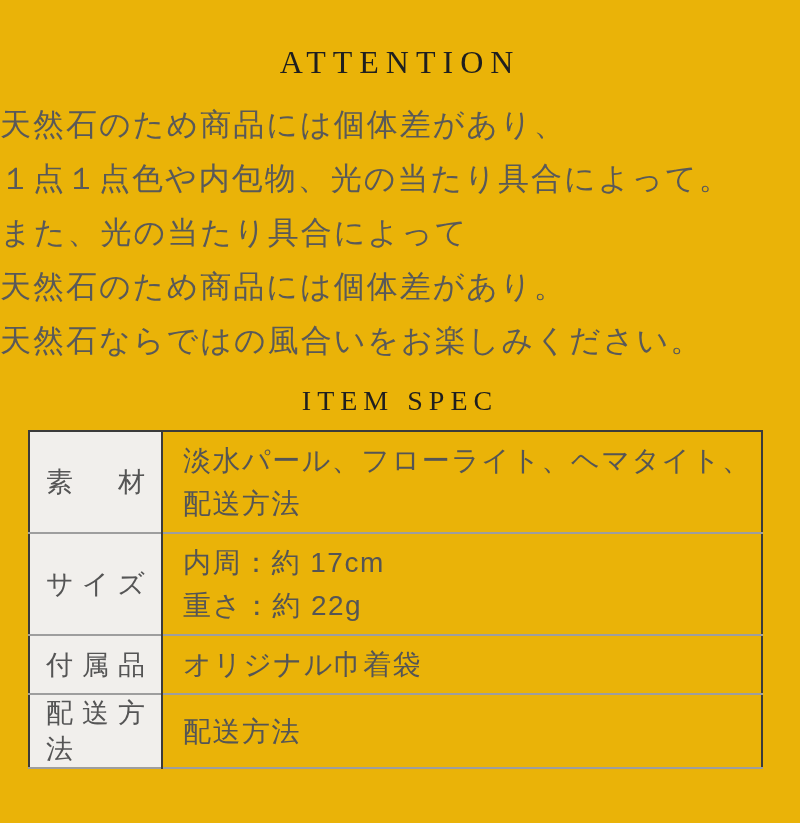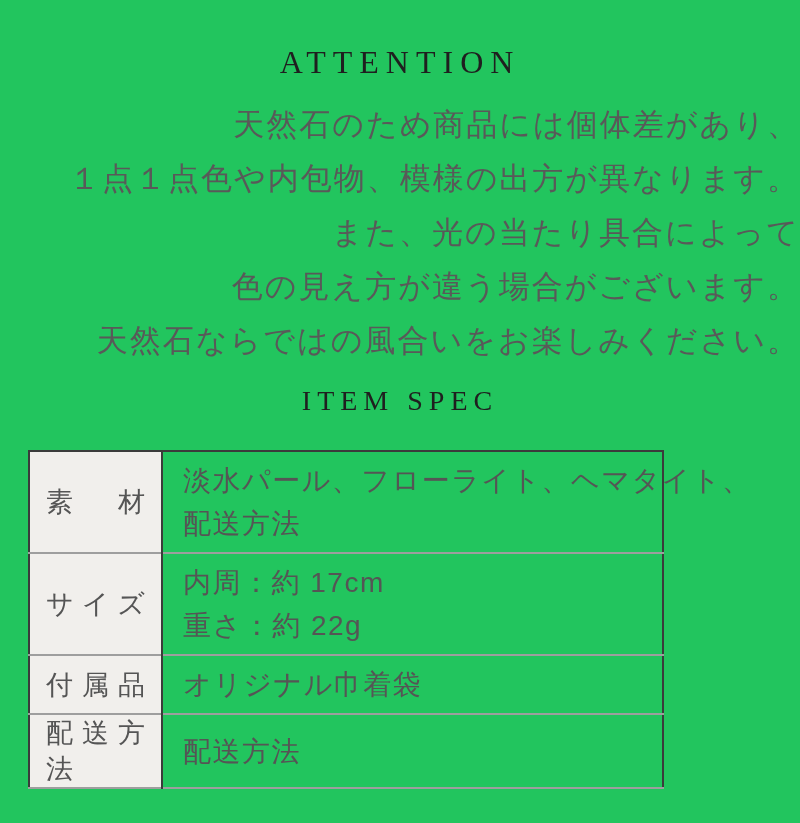--- a/index.html
+++ b/index.html
@@ -4,21 +4,21 @@
 <style>
   html, body {
     margin: 0;
     padding: 0;
     background: #ffffff;
   }
   .page {
     position: relative;
     width: 800px;
     height: 823px;
-    background: #22c55e;
+    background: #eab308;
     overflow: hidden;
     font-family: "Liberation Sans", "DejaVu Sans", sans-serif;
   }
   .serif-heading {
     font-family: "Liberation Serif", "DejaVu Serif", serif;
     font-weight: 500;
     text-align: center;
     color: #1f1f1f;
     margin: 0;
   }
@@ -32,31 +32,31 @@
     margin-top: 16px;
     font-size: 28px;
     letter-spacing: 6px;
     line-height: 34px;
   }
   .notice {
     margin-top: 16px;
   }
   .notice p {
     margin: 0;
-    text-align: right;
+    text-align: left;
     font-size: 31px;
     line-height: 54px;
     letter-spacing: 2px;
     color: #595959;
     font-weight: 300;
     white-space: nowrap;
   }
   .spec-table {
-    margin: 32px 0 0 28px;
-    width: 636px;
+    margin: 12px 0 0 28px;
+    width: 735px;
     table-layout: fixed;
     border-collapse: collapse;
     border-top: 2px solid #3b3b3b;
     border-left: 2px solid #3b3b3b;
     border-right: 2px solid #3b3b3b;
     border-bottom: 2px solid #9e9e9e;
   }
   .spec-table tr + tr {
     border-top: 2px solid #9e9e9e;
     border-radius: 16px;
@@ -90,23 +90,23 @@
 </style>
 </head>
 <body>
 
 <div class="page">
 
   <h2 class="serif-heading attention-heading">ATTENTION</h2>
 
   <div class="notice">
     <p>天然石のため商品には個体差があり、</p>
-    <p>１点１点色や内包物、模様の出方が異なります。</p>
+    <p>１点１点色や内包物、光の当たり具合によって。</p>
     <p>また、光の当たり具合によって</p>
-    <p>色の見え方が違う場合がございます。</p>
+    <p>天然石のため商品には個体差があり。</p>
     <p>天然石ならではの風合いをお楽しみください。</p>
   </div>
 
   <h2 class="serif-heading itemspec-heading">ITEM SPEC</h2>
 
   <table class="spec-table">
     <tbody>
       <tr>
         <th>素材</th>
         <td>

